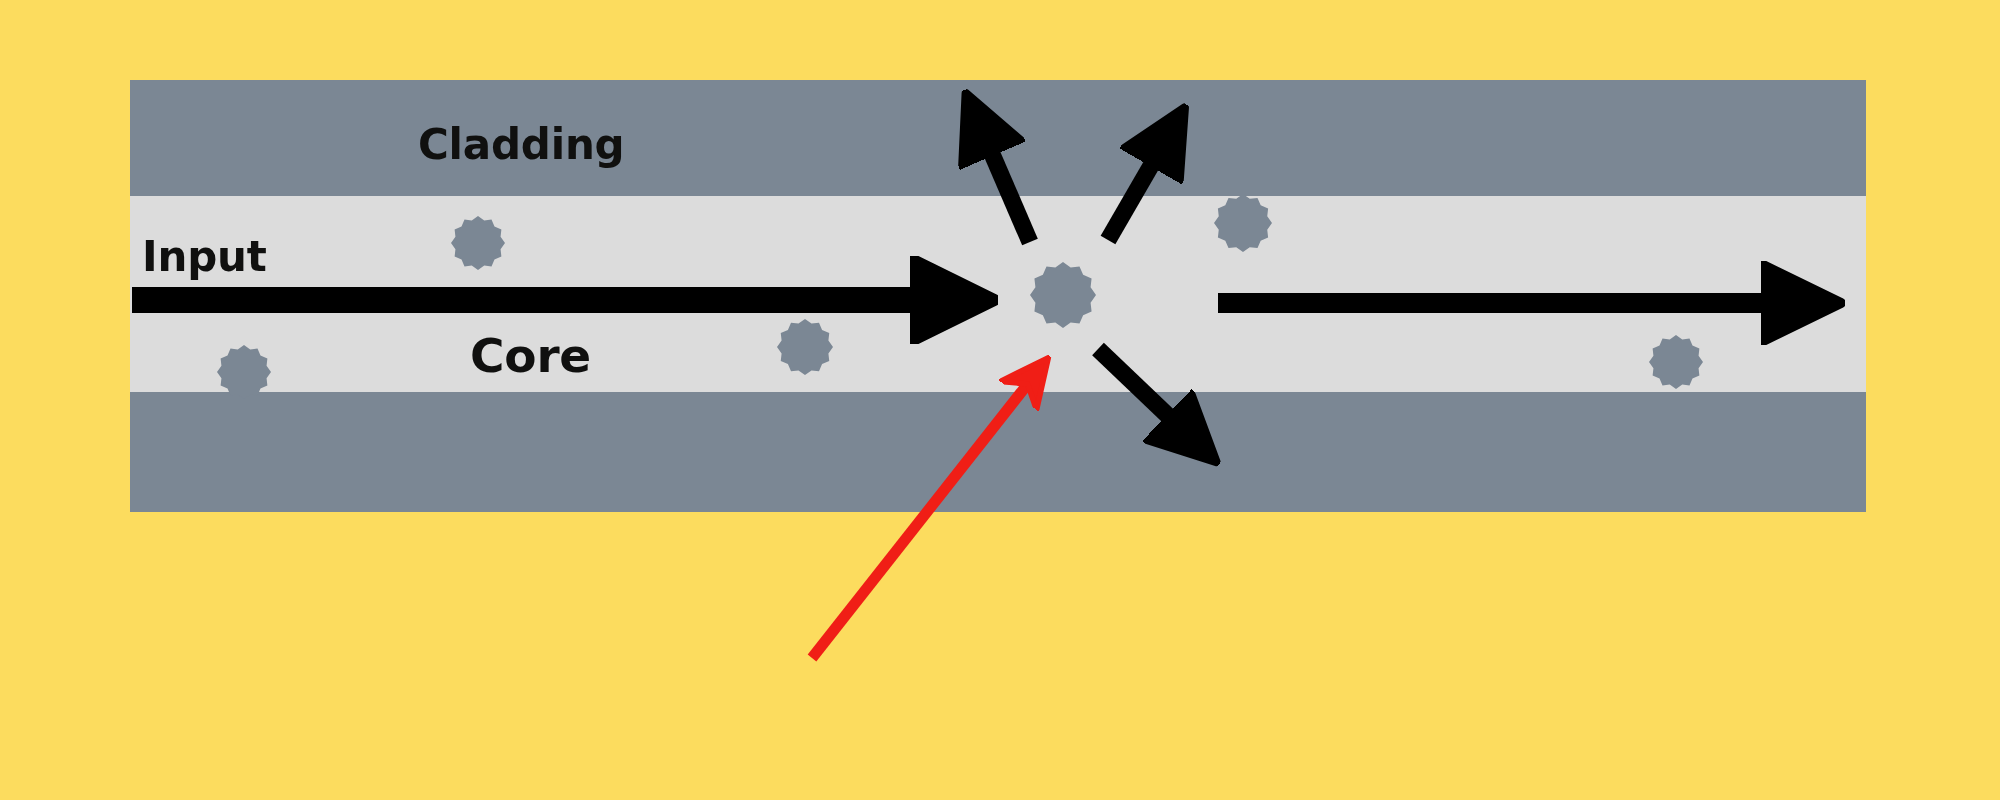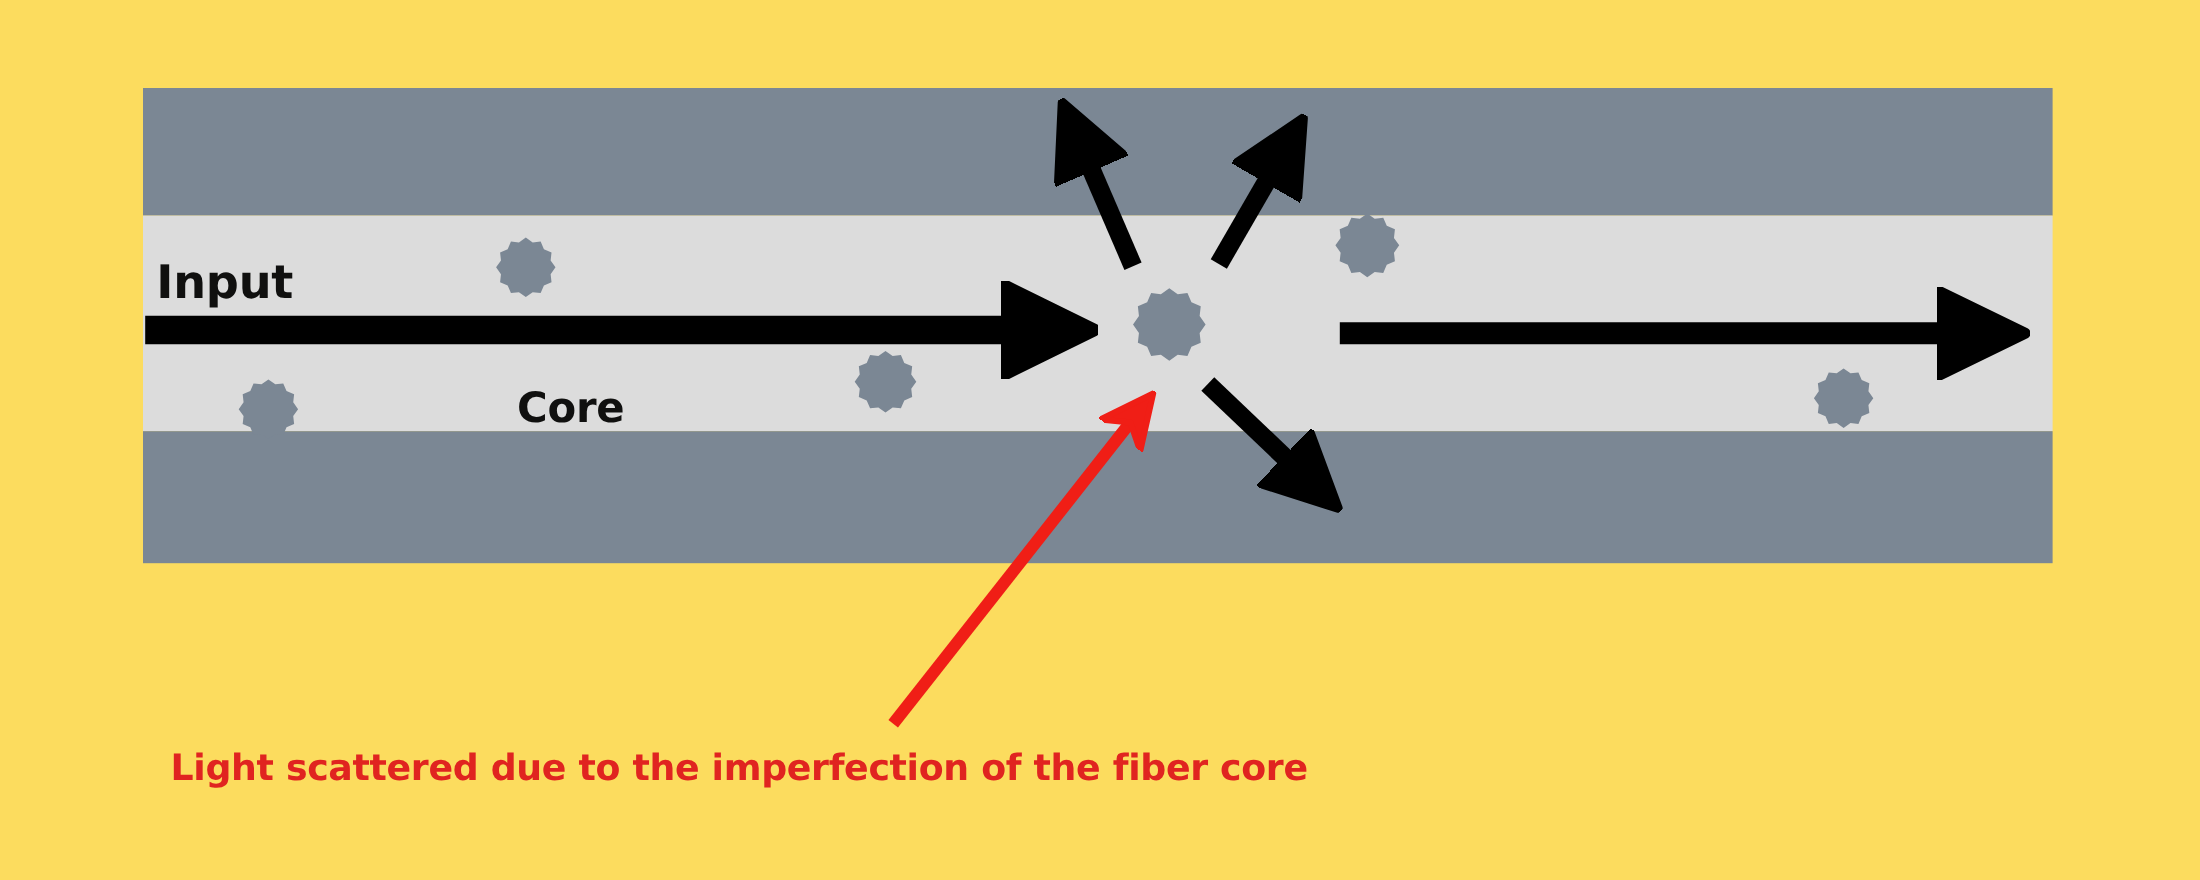--- a/index.html
+++ b/index.html
@@ -35,22 +35,22 @@
     white-space: nowrap;
     letter-spacing: -0.2px;
   }
   #label-cladding {
     left: 418px;
     top: 120px;
     font-size: 42px;
   }
   #label-core {
     left: 470px;
-    top: 349px;
-    font-size: 38px;
+    top: 328px;
+    font-size: 47px;
   }
   #label-input {
     left: 142px;
     top: 232px;
     font-size: 42px;
   }
   #label-output {
     left: 1598px;
     top: 228px;
     font-size: 42px;
@@ -116,21 +116,21 @@
 
     <line x1="1218" y1="303" x2="1790" y2="303" stroke="#000000" stroke-width="20" marker-end="url(#head-black)"></line>
 
     <line x1="1030" y1="242" x2="983" y2="133" stroke="#000000" stroke-width="17" marker-end="url(#head-black)"></line>
     <line x1="1108" y1="240" x2="1163" y2="145" stroke="#000000" stroke-width="17" marker-end="url(#head-black)"></line>
     <line x1="1098" y1="349" x2="1185" y2="432" stroke="#000000" stroke-width="17" marker-end="url(#head-black)"></line>
 
     <line x1="812" y1="658" x2="1030" y2="381" stroke="#f01e16" stroke-width="11" marker-end="url(#head-red)"></line>
   </svg>
 
+  <div class="diagram-label" id="label-cladding">Cladding</div>
 
   <div class="diagram-label" id="label-core">Core</div>
 
   <div class="diagram-label" id="label-input">Input</div>
 
 
-  <div id="caption-text">Light scattered due to the imperfection of the fiber core</div>
 
 </div>
 
 </body></html>

